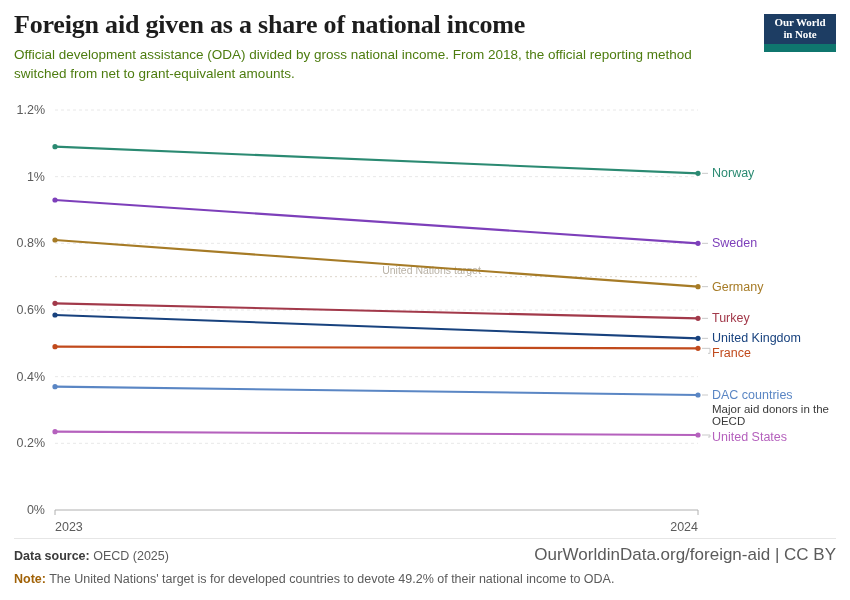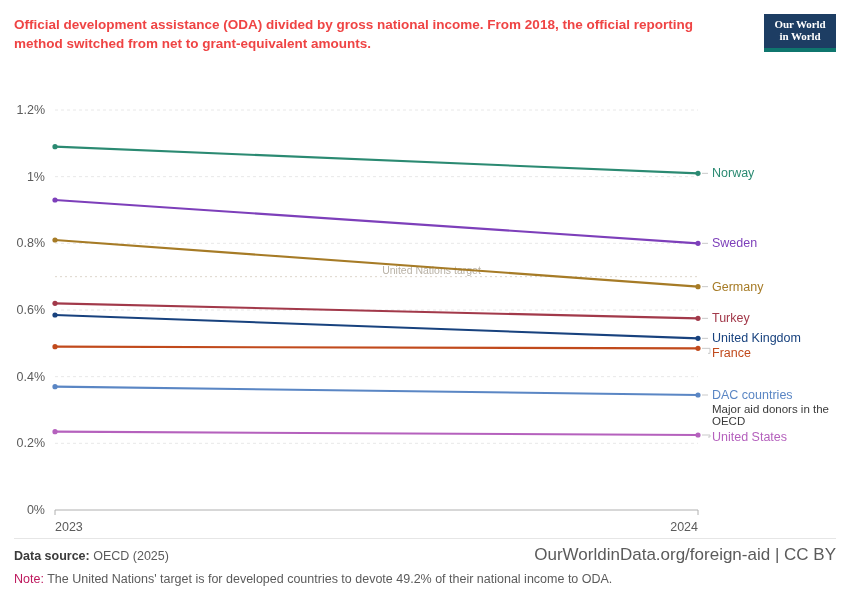--- a/index.html
+++ b/index.html
@@ -17,27 +17,27 @@
   
   .header { position:absolute; left:14px; top:10px; width:760px; }
   .title {
     font-family: "Liberation Serif", serif;
     font-size: 26px; font-weight: 700; color:#1d1d1d;
     letter-spacing:-0.2px; line-height:1.15; margin:0;
     white-space: nowrap;
   }
   .subtitle {
     margin:6px 0 0 0; font-size:13.5px; line-height:1.38;
-    color:#ef4444; max-width:710px; font-weight:700;
+    color:#4d7c0f; max-width:710px; font-weight:400;
   }
 
   .logo {
     position:absolute; right:14px; top:14px;
     width:72px; height:38px; background:#1d3d63;
-    border-bottom:4px solid #0f766e;
+    border-bottom:8px solid #0f766e;
     display:flex; flex-direction:column; align-items:center; justify-content:center;
     line-height:1.05;
   }
   .logo span {
     color:#ffffff; font-size:11px; font-weight:700;
     font-family:"Liberation Serif", serif; letter-spacing:-0.1px;
   }
 
   
   .chart-area { position:absolute; left:0; top:95px; width:850px; height:440px; }
@@ -49,35 +49,36 @@
   .slabel { font-size:12.5px; font-family:"Liberation Sans", sans-serif; }
   .ssub { font-size:11.5px; fill:#3b3b3b; font-family:"Liberation Sans", sans-serif; }
 
   
   .footer { position:absolute; left:14px; top:545px; width:822px; }
   .frow { display:flex; justify-content:space-between; align-items:baseline; }
   .fsrc { font-size:12.5px; color:#5b5b5b; }
   .fsrc b { color:#3b3b3b; font-weight:700; }
   .furl { font-size:17px; color:#5b5b5b; }
   .fnote { margin-top:7px; font-size:12.5px; color:#5b5b5b; }
-  .fnote b { color:#be185d; font-weight:400; }
+  .fnote b { color:#a16207; font-weight:700; }
   .fsep { position:absolute; left:14px; top:538px; width:822px; height:1px; background:#e6e6e6; }
 </style>
 </head>
 <body>
 
 <div class="page">
 
   <div class="header">
+    <h1 class="title">Foreign aid given as a share of national income</h1>
     <p class="subtitle">Official development assistance (ODA) divided by gross national income. From 2018, the official reporting method switched from net to grant-equivalent amounts.</p>
   </div>
 
   <div class="logo">
     <span>Our World</span>
-    <span>in World</span>
+    <span>in Note</span>
   </div>
 
   <div class="chart-area">
     <svg class="plot" width="850" height="440" id="plot-svg">
         <text x="45" y="419" class="ytick">0%</text>
         <line x1="55" x2="698" y1="348.3333333333333" y2="348.3333333333333" stroke="#e8e8e8" stroke-width="1" stroke-dasharray="3 3"></line>
         <text x="45" y="352.3333333333333" class="ytick">0.2%</text>
         <line x1="55" x2="698" y1="281.66666666666663" y2="281.66666666666663" stroke="#e8e8e8" stroke-width="1" stroke-dasharray="3 3"></line>
         <text x="45" y="285.66666666666663" class="ytick">0.4%</text>
         <line x1="55" x2="698" y1="215" y2="215" stroke="#e8e8e8" stroke-width="1" stroke-dasharray="3 3"></line>

